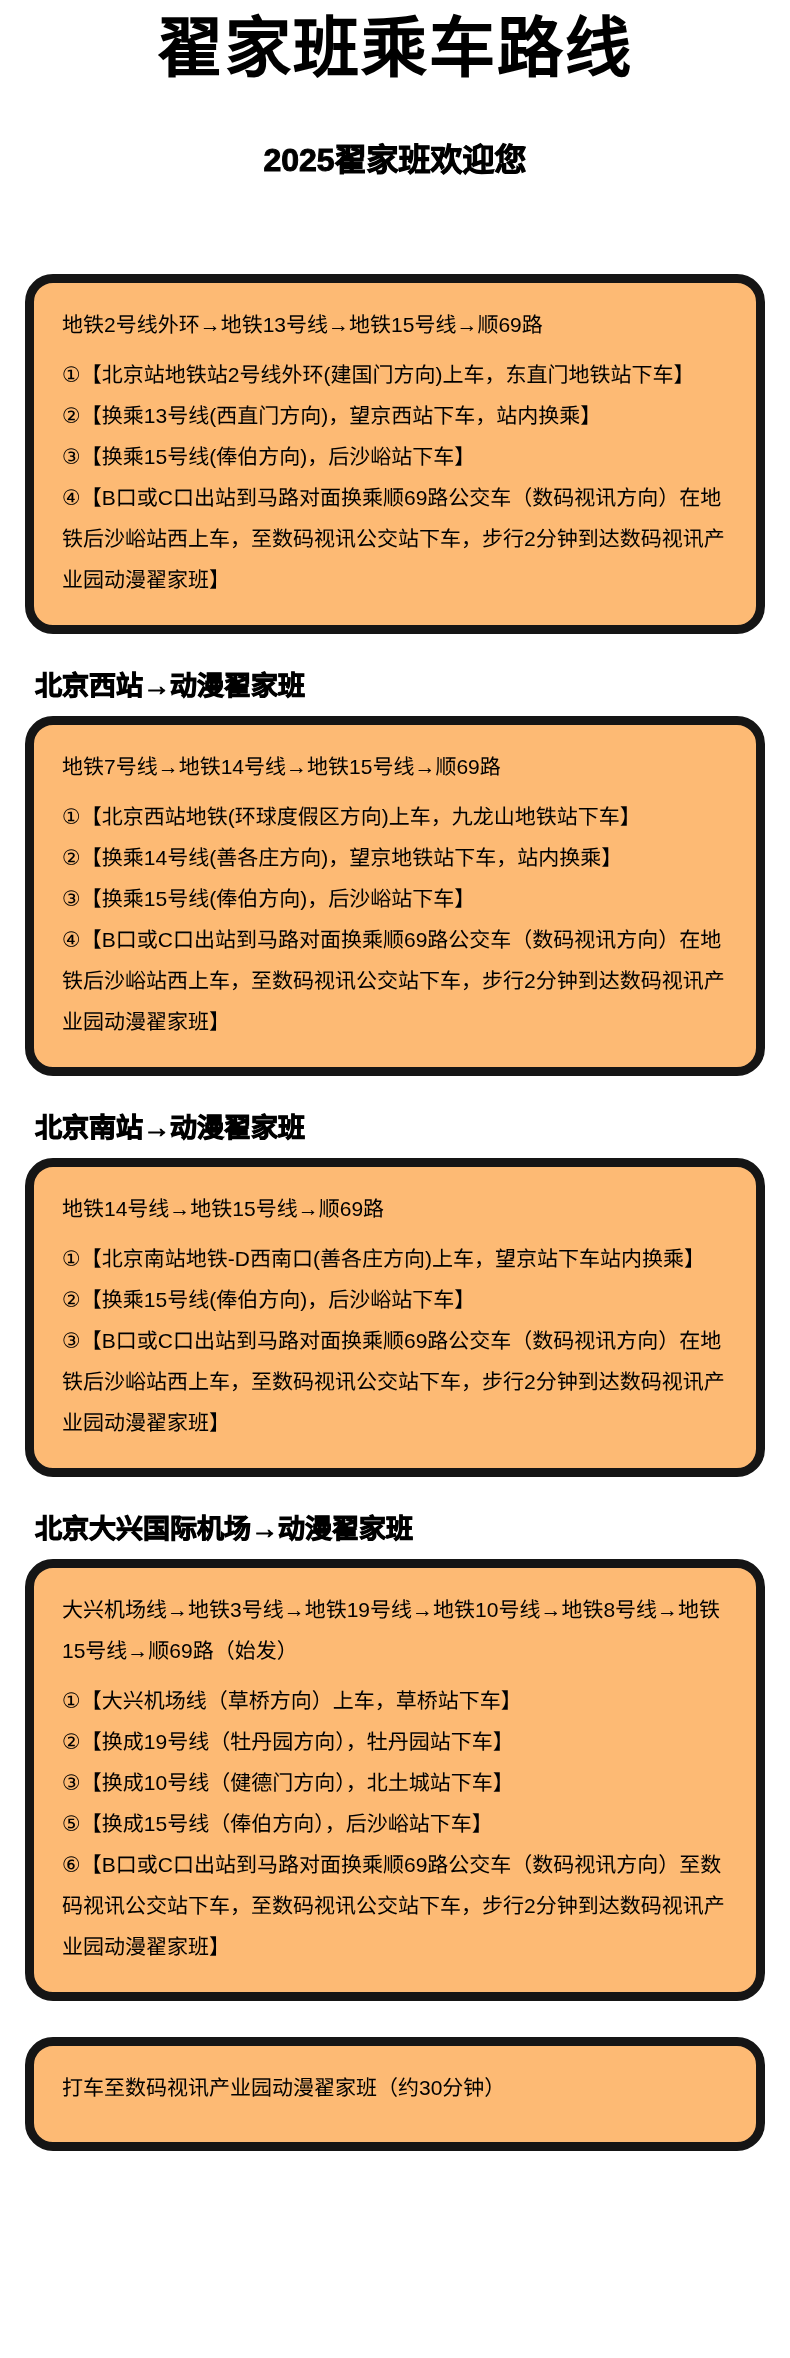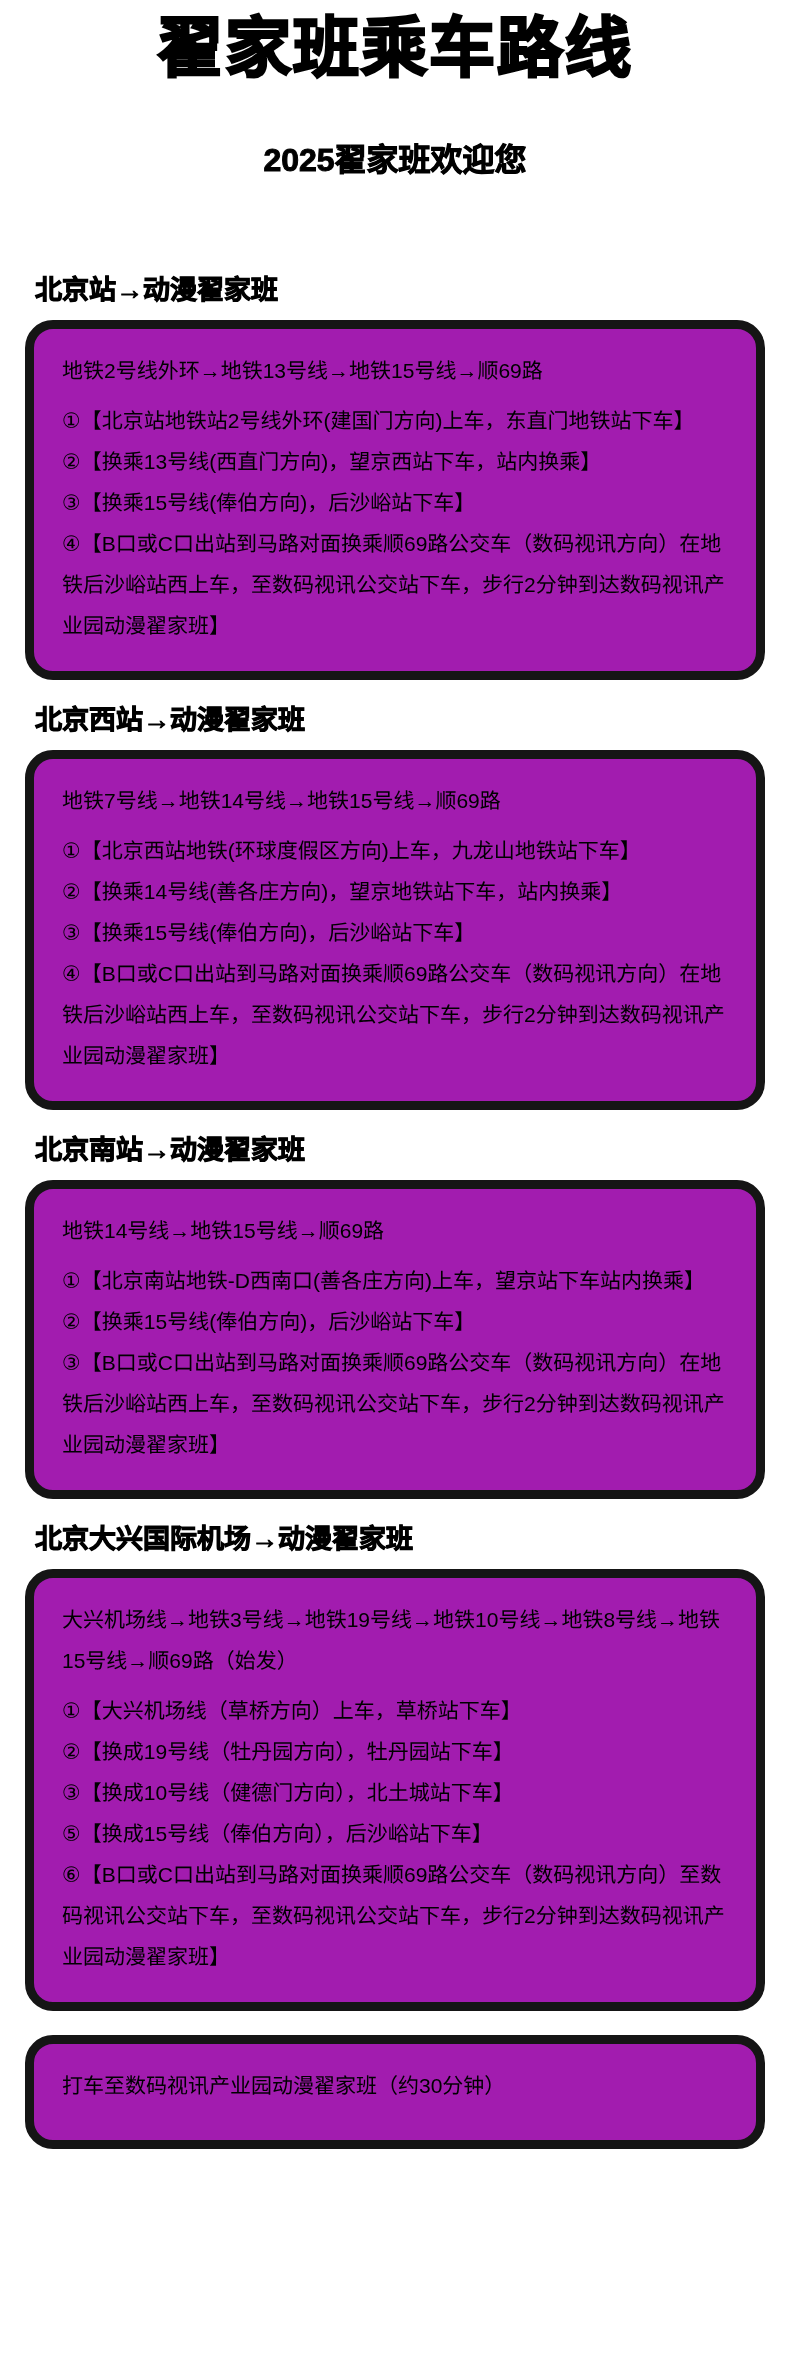--- a/index.html
+++ b/index.html
@@ -15,67 +15,66 @@
     height: 2358px;
     overflow: hidden;
     background: #ffffff;
   }
   .page-title {
     margin: 0;
     padding-top: 8px;
     text-align: center;
     font-size: 66px;
     line-height: 80px;
-    font-weight: 700;
+    font-weight: 400;
     letter-spacing: 2px;
     -webkit-text-stroke: 2.5px #000;
   }
   .page-subtitle {
     margin-top: 46px;
     text-align: center;
     font-size: 32px;
     line-height: 52px;
     font-weight: 700;
     -webkit-text-stroke: 1px #000;
   }
   .sections {
     padding: 0 25px;
   }
-  .section { margin-top: 24px; }
+  .section { margin-top: 36px; }
   .section.first { margin-top: 88px; }
   .section-heading {
     margin: 0 0 14px 10px;
     font-size: 27px;
     line-height: 32px;
     font-weight: 900;
     -webkit-text-stroke: 1px #000;
   }
   .route-card {
     border: 9px solid #151515;
     border-radius: 28px;
-    background: #a21caf;
+    background: #fdba74;
     padding: 21px 16px 25px 28px;
     font-size: 21px;
     line-height: 41px;
   }
   .route-summary { margin: 0 0 9px 0; }
   .route-steps p.step { margin: 0; }
 </style>
 </head>
 <body>
 
 <div class="page">
 
   <h1 class="page-title">翟家班乘车路线</h1>
   <div class="page-subtitle">2025翟家班欢迎您</div>
 
   <main class="sections">
 
     <section class="section first">
-      <h2 class="section-heading">北京站→动漫翟家班</h2>
       <div class="route-card">
         <p class="route-summary">地铁2号线外环→地铁13号线→地铁15号线→顺69路</p>
         <div class="route-steps">
             <p class="step">①【北京站地铁站2号线外环(建国门方向)上车，东直门地铁站下车】</p>
             <p class="step">②【换乘13号线(西直门方向)，望京西站下车，站内换乘】</p>
             <p class="step">③【换乘15号线(俸伯方向)，后沙峪站下车】</p>
             <p class="step">④【B口或C口出站到马路对面换乘顺69路公交车（数码视讯方向）在地铁后沙峪站西上车，至数码视讯公交站下车，步行2分钟到达数码视讯产业园动漫翟家班】</p>
           </div>
       </div>
     </section>

